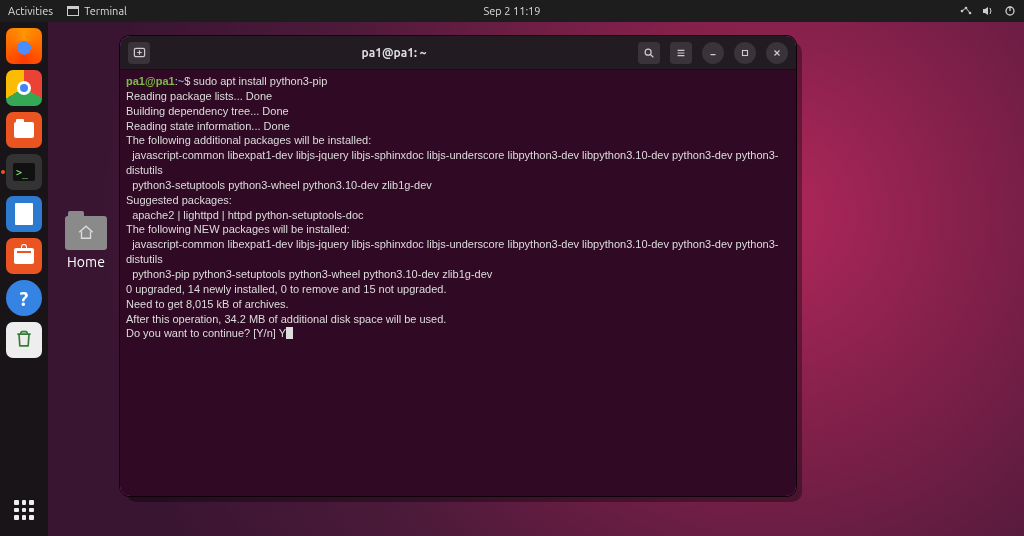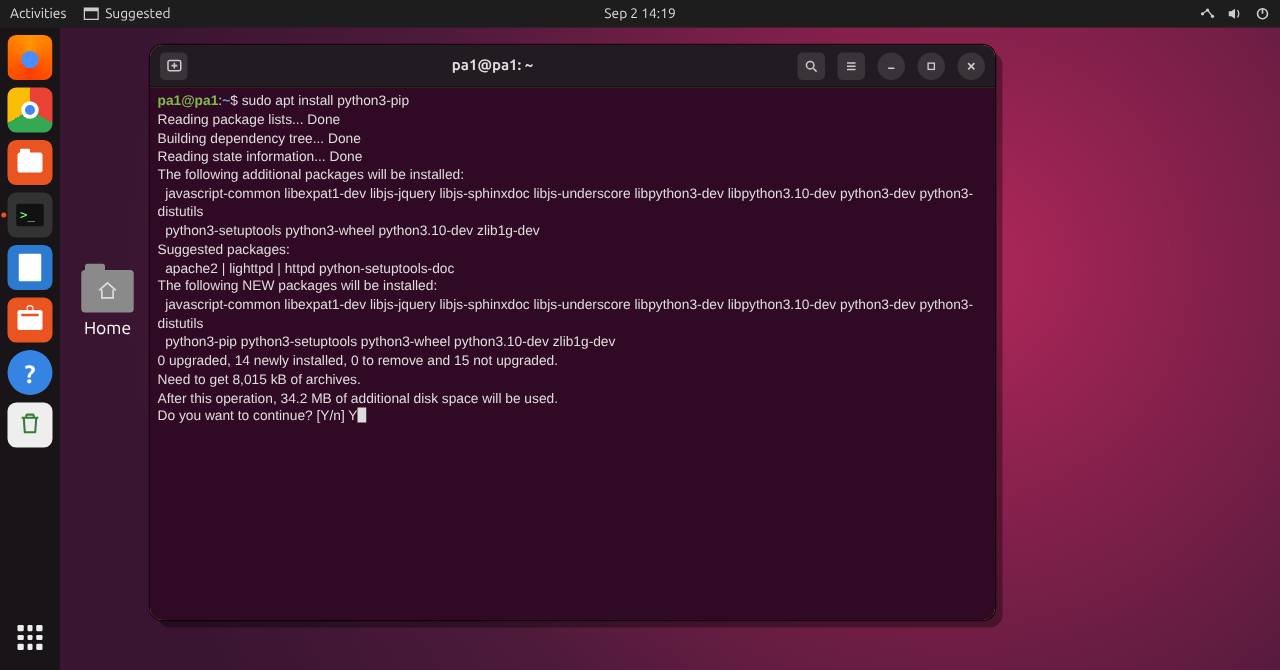--- a/index.html
+++ b/index.html
@@ -33,21 +33,21 @@
   .dock .apps-btn .grid { width:20px; height:20px; display:grid; grid-template-columns:repeat(3,1fr); grid-template-rows:repeat(3,1fr); gap:3px;}
   .dock .apps-btn .grid span { background:#eee; border-radius:1px; }
   
   .desk-icon { position:absolute; left:58px; top:216px; width:56px; text-align:center; color:#fff; font-size:14px; z-index:2;}
   .desk-icon .folder { width:42px; height:34px; margin:0 auto 4px; background:#8a8a8a; border-radius:3px; position:relative; }
   .desk-icon .folder::before { content:""; position:absolute; top:-5px; left:3px; width:16px; height:6px; background:#8a8a8a; border-radius:2px 2px 0 0;}
   .desk-icon .folder .home { position:absolute; inset:0; display:flex; align-items:center; justify-content:center; color:#ddd; }
   
   .termwin {
     position:absolute; left:120px; top:36px; width:676px; height:460px;
-    background:#eab308; border-radius:10px; box-shadow: 6px 6px 0 rgba(0,0,0,0.35), 0 0 0 1px #1a0012;
+    background:#d946ef; border-radius:10px; box-shadow: 6px 6px 0 rgba(0,0,0,0.35), 0 0 0 1px #1a0012;
     display:flex; flex-direction:column; z-index:3; overflow:hidden;
   }
   .term-titlebar {
     height:34px; background:#221b22; display:flex; align-items:center; padding:0 8px;
     color:#ddd; font-size:12px; border-bottom:1px solid #111;
   }
   .term-titlebar .newtab { width:22px; height:22px; border-radius:4px; display:flex; align-items:center; justify-content:center; }
   .term-titlebar .title { flex:1; text-align:center; font-weight:600; }
   .term-titlebar .ctrls { display:flex; gap:10px; align-items:center; }
   .term-titlebar .rbtn { width:22px; height:22px; border-radius:50%; background:#3a333a; display:flex; align-items:center; justify-content:center; }
@@ -63,24 +63,24 @@
   .cursor { display:inline-block; width:7px; height:12px; background:#ddd; vertical-align:-2px; }
 </style>
 </head>
 <body>
 
 <div class="topbar">
   <div class="left">
     <span>Activities</span>
     <span class="app">
       <span class="ico"></span>
-      <span>Suggested</span>
-    </span>
-  </div>
-  <div class="center">Sep 2  14:19</div>
+      <span>Terminal</span>
+    </span>
+  </div>
+  <div class="center">Sep 2  11:19</div>
   <div class="right">
     <span class="tb-icon">
       <svg viewBox="0 0 12 12">
           <circle cx="2" cy="6" r="1.3" fill="#ccc"></circle>
           <circle cx="6" cy="3" r="1.3" fill="#ccc"></circle>
           <circle cx="10" cy="8" r="1.3" fill="#ccc"></circle>
           <path d="M2 6 L6 3 L10 8" stroke="#ccc" fill="none" stroke-width="1"></path>
         </svg>
     </span>
     <span class="tb-icon">

